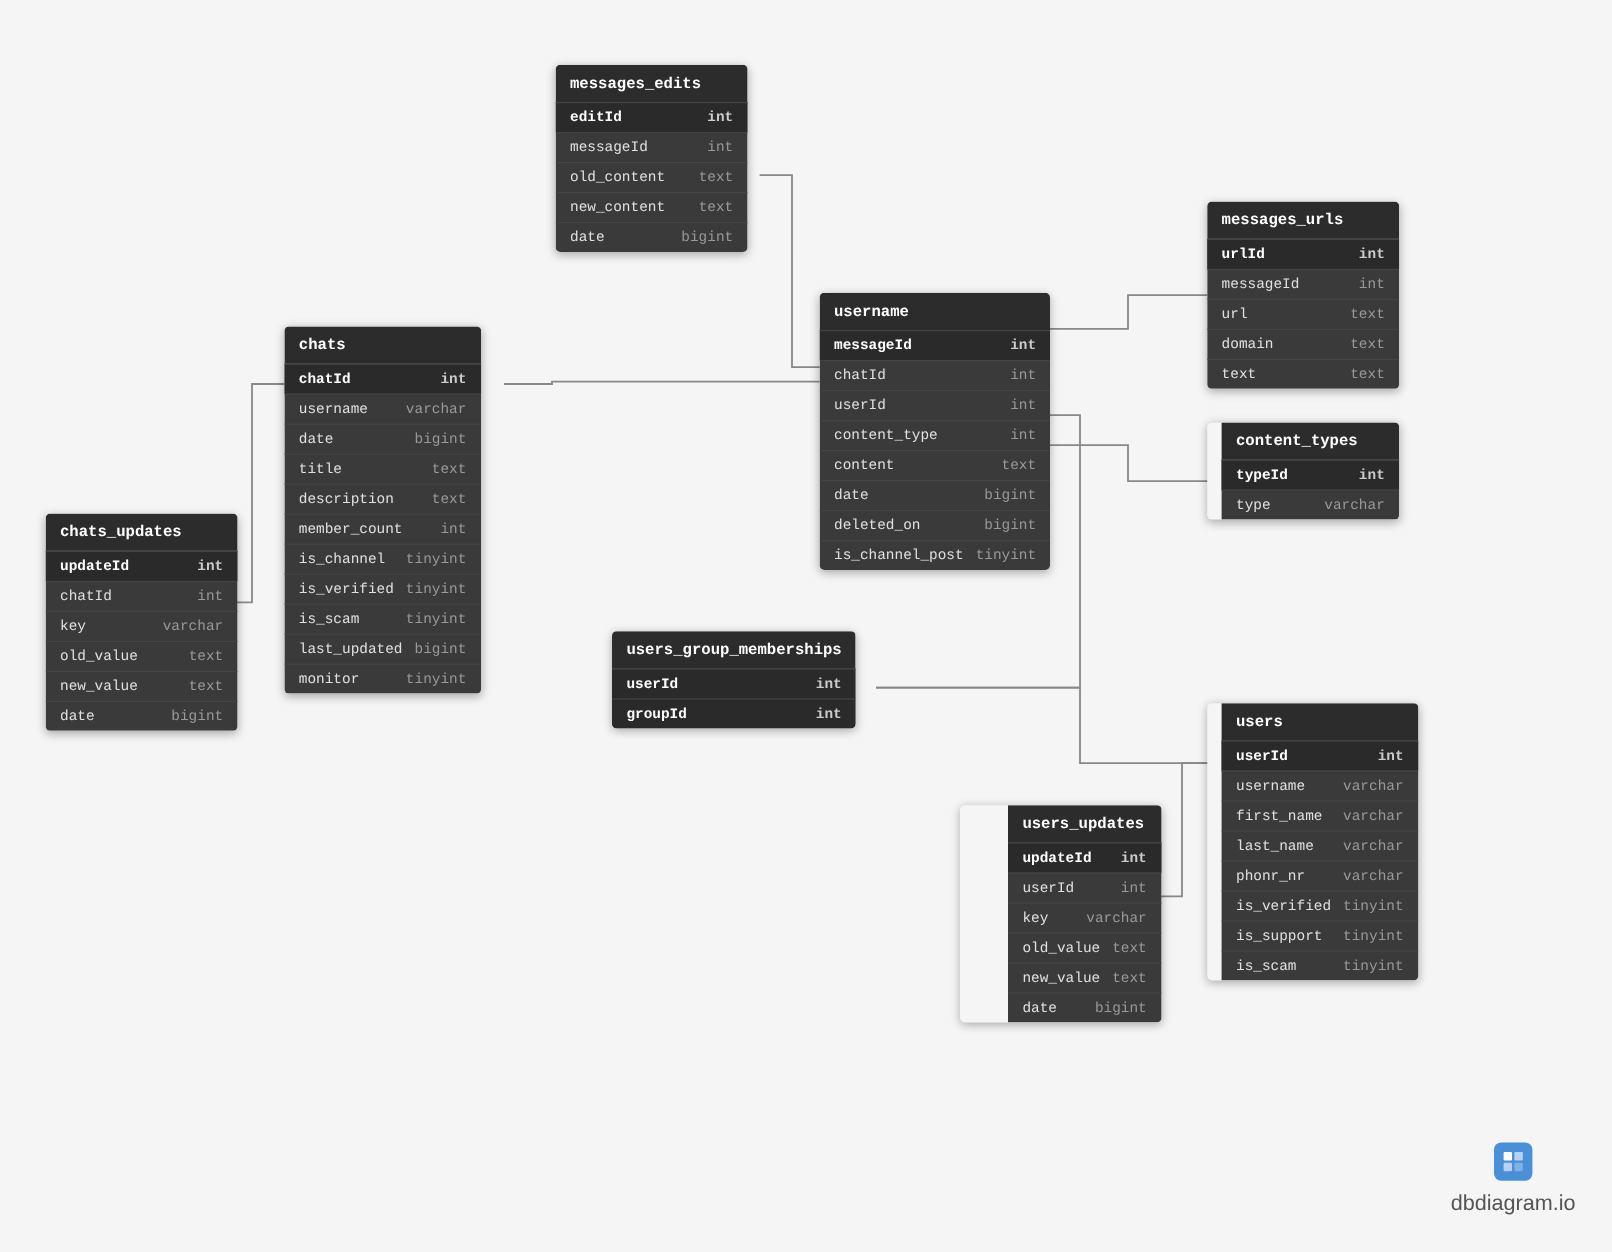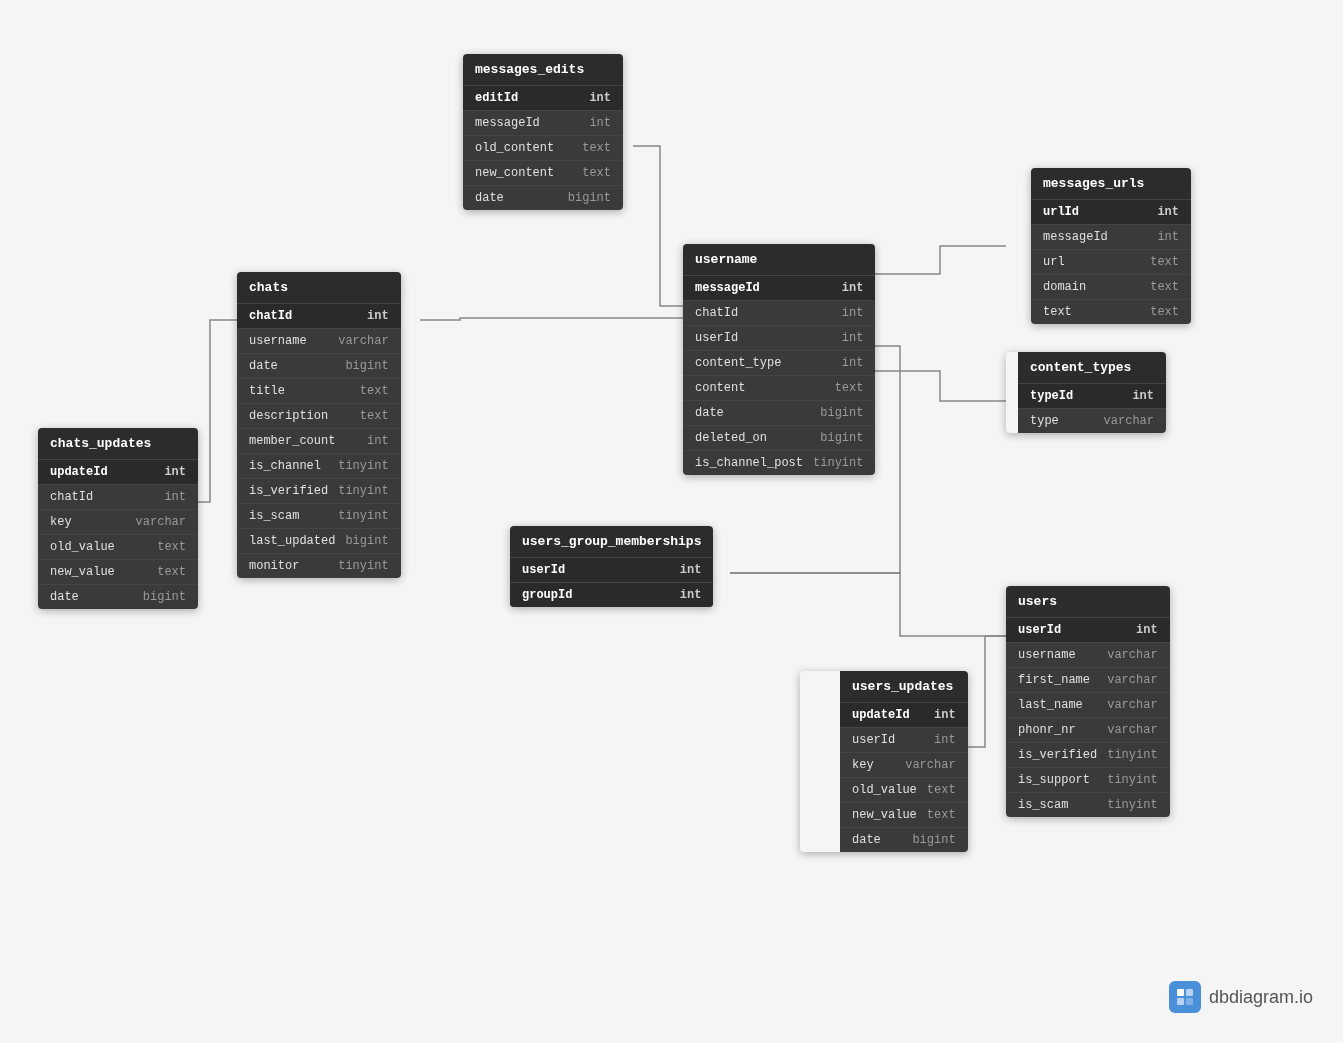--- a/index.html
+++ b/index.html
@@ -69,20 +69,21 @@
       color: #ccc;
       font-weight: bold;
     }
     .branding {
       position: absolute;
       bottom: 30px;
       right: 30px;
       display: flex;
       align-items: center;
       gap: 8px;
+      flex-direction: column;
     }
     .brand-icon {
       width: 32px;
       height: 32px;
       background: #4a90d9;
       border-radius: 6px;
       display: flex;
       align-items: center;
       justify-content: center;
     }
@@ -134,21 +135,21 @@
         <div class="table-row">
           <span class="col-name">new_content</span>
           <span class="col-type">text</span>
         </div>
         <div class="table-row">
           <span class="col-name">date</span>
           <span class="col-type">bigint</span>
         </div>
       </div>
     </div>
-    <div class="db-table" style="left: 1006px; top: 152px; margin-left: 25px;">
+    <div class="db-table" style="left: 1006px; top: 152px;">
       <div class="table-header">messages_urls</div>
       <div class="table-body">
         <div class="table-row pk">
           <span class="col-name">urlId</span>
           <span class="col-type">int</span>
         </div>
         <div class="table-row">
           <span class="col-name">messageId</span>
           <span class="col-type">int</span>
         </div>
@@ -300,21 +301,21 @@
         <div class="table-row pk">
           <span class="col-name">userId</span>
           <span class="col-type">int</span>
         </div>
         <div class="table-row pk">
           <span class="col-name">groupId</span>
           <span class="col-type">int</span>
         </div>
       </div>
     </div>
-    <div class="db-table" style="left: 1006px; top: 570px;">
+    <div class="db-table" style="left: 1006px; top: 570px; padding-left: 12px;">
       <div class="table-header">users</div>
       <div class="table-body">
         <div class="table-row pk">
           <span class="col-name">userId</span>
           <span class="col-type">int</span>
         </div>
         <div class="table-row">
           <span class="col-name">username</span>
           <span class="col-type">varchar</span>
         </div>

